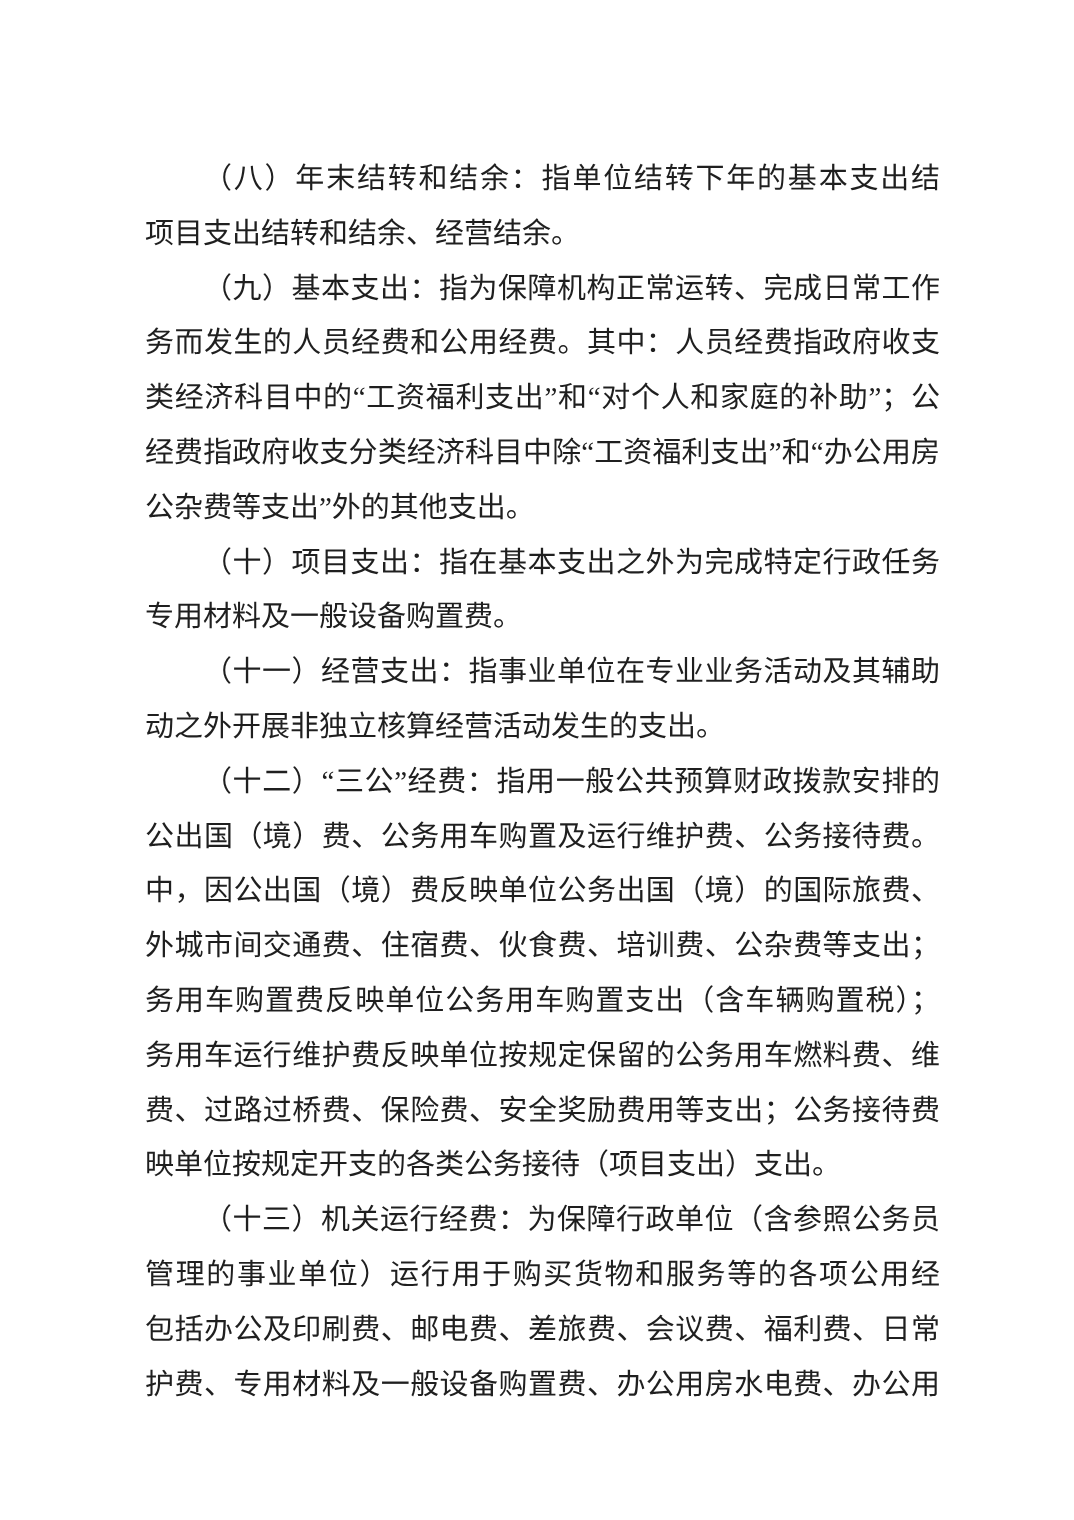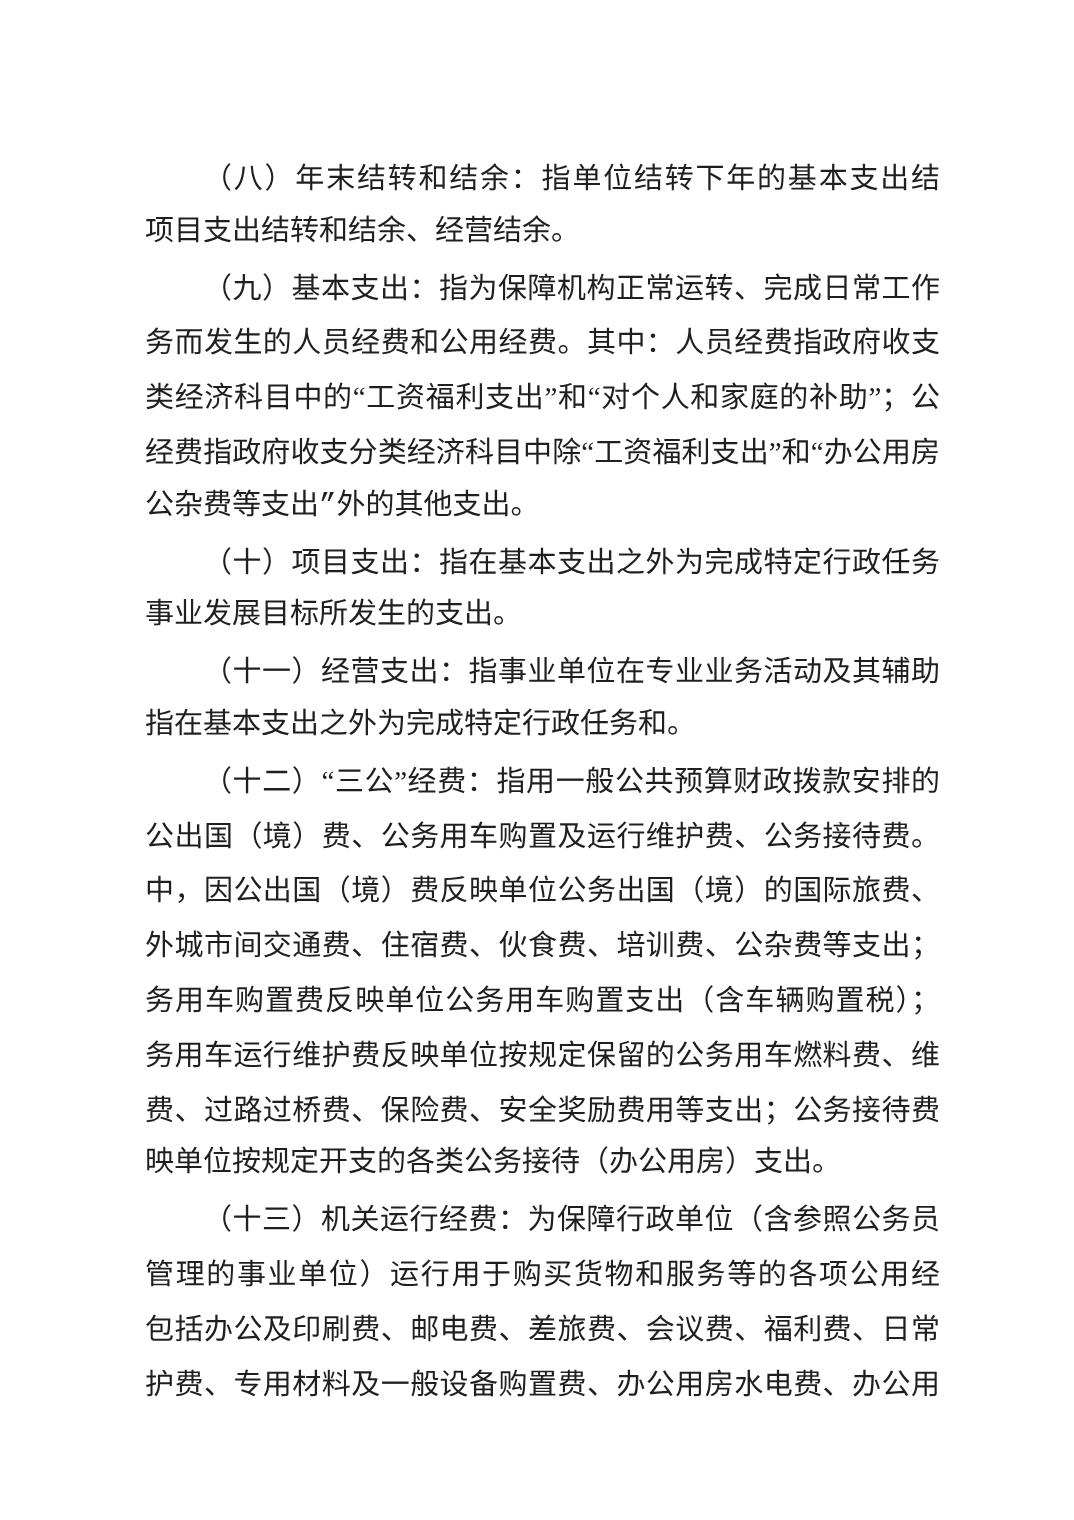--- a/index.html
+++ b/index.html
@@ -37,45 +37,44 @@
     text-justify: inter-character;
     white-space: normal;
     overflow: hidden;
   }
   .line.first {
     text-indent: 2em;
   }
   .line.end {
     text-align: center;
     text-align-last: left;
-    font-family: Liberation Mono, monospace;
   }
 </style>
 </head>
 <body>
 
 <div class="page">
   <div class="text-block">
       <div class="line first">（八）年末结转和结余：指单位结转下年的基本支出结转、</div>
       <div class="line end">项目支出结转和结余、经营结余。</div>
       <div class="line first">（九）基本支出：指为保障机构正常运转、完成日常工作任</div>
       <div class="line">务而发生的人员经费和公用经费。其中：人员经费指政府收支分</div>
       <div class="line">类经济科目中的“工资福利支出”和“对个人和家庭的补助”；公用</div>
       <div class="line">经费指政府收支分类经济科目中除“工资福利支出”和“办公用房</div>
       <div class="line end">公杂费等支出”外的其他支出。</div>
       <div class="line first">（十）项目支出：指在基本支出之外为完成特定行政任务和</div>
-      <div class="line end">事业发展目标所发生的支出。</div>
+      <div class="line end">专用材料及一般设备购置费。</div>
       <div class="line first">（十一）经营支出：指事业单位在专业业务活动及其辅助活</div>
-      <div class="line end">指在基本支出之外为完成特定行政任务和。</div>
+      <div class="line end">动之外开展非独立核算经营活动发生的支出。</div>
       <div class="line first">（十二）“三公”经费：指用一般公共预算财政拨款安排的因</div>
       <div class="line">公出国（境）费、公务用车购置及运行维护费、公务接待费。其</div>
       <div class="line">中，因公出国（境）费反映单位公务出国（境）的国际旅费、国</div>
       <div class="line">外城市间交通费、住宿费、伙食费、培训费、公杂费等支出；公</div>
       <div class="line">务用车购置费反映单位公务用车购置支出（含车辆购置税）；公</div>
       <div class="line">务用车运行维护费反映单位按规定保留的公务用车燃料费、维修</div>
       <div class="line">费、过路过桥费、保险费、安全奖励费用等支出；公务接待费反</div>
-      <div class="line end">映单位按规定开支的各类公务接待（办公用房）支出。</div>
+      <div class="line end">映单位按规定开支的各类公务接待（项目支出）支出。</div>
       <div class="line first">（十三）机关运行经费：为保障行政单位（含参照公务员法</div>
       <div class="line">管理的事业单位）运行用于购买货物和服务等的各项公用经费，</div>
       <div class="line">包括办公及印刷费、邮电费、差旅费、会议费、福利费、日常维</div>
       <div class="line">护费、专用材料及一般设备购置费、办公用房水电费、办公用房</div>
     </div>
 </div>
 
 </body></html>

